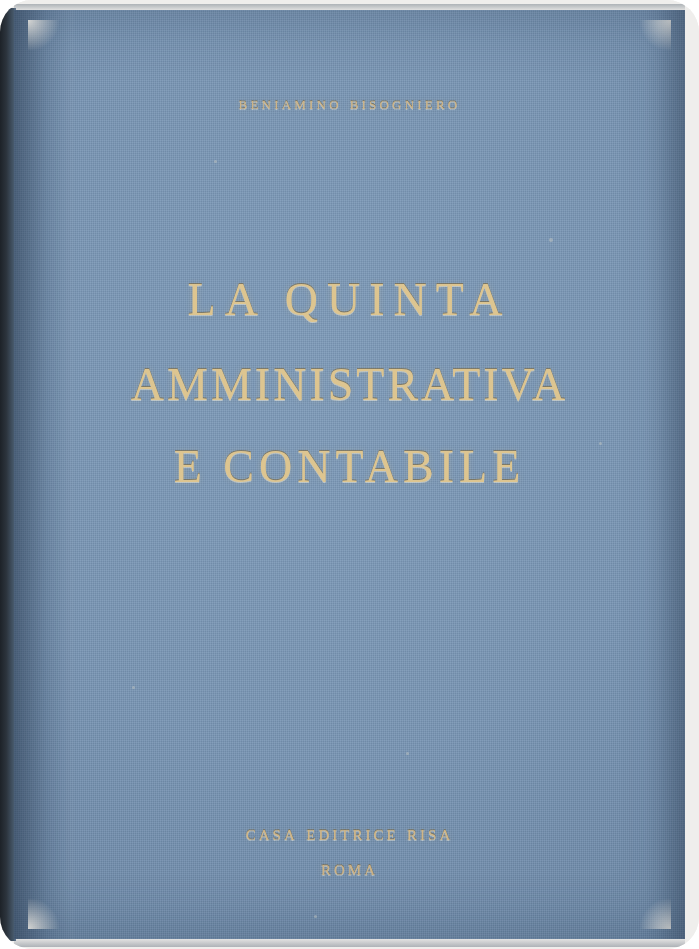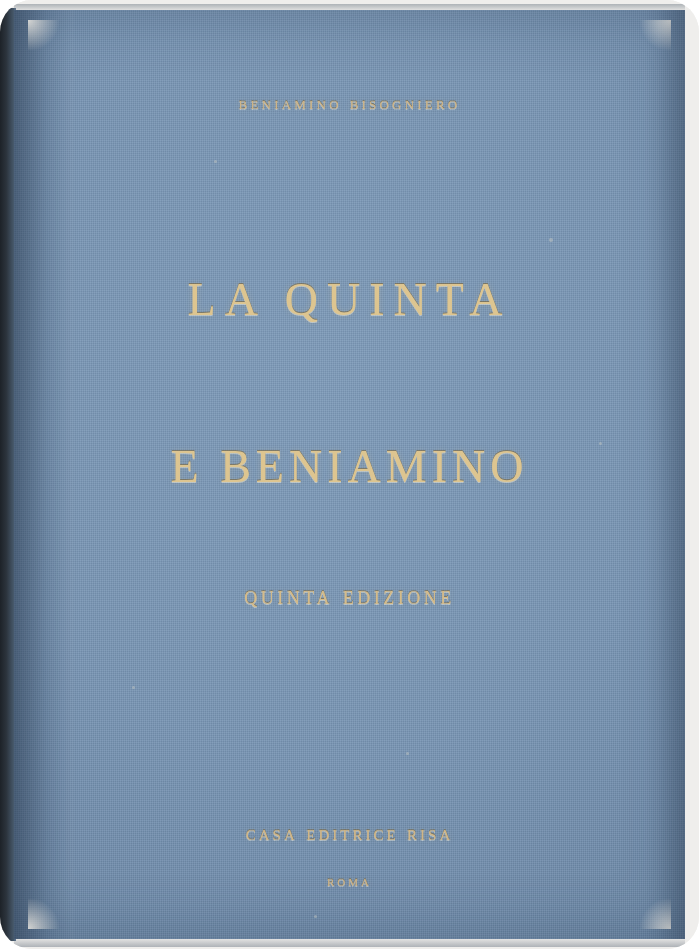--- a/index.html
+++ b/index.html
@@ -142,26 +142,25 @@
     font-size: 22px;
     letter-spacing: 3px;
     color: #d0b687;
     font-variant: small-caps;
     text-transform: lowercase;
     font-family: Liberation Serif, serif;
   }
 
   .city {
     top: 846px;
-    font-size: 16px;
+    font-size: 21px;
     letter-spacing: 3px;
     color: #cbb184;
     font-variant: small-caps;
     text-transform: lowercase;
-    margin-top: 16px;
   }
 
   
   .speck {
     position: absolute;
     background: rgba(215,212,200,0.40);
     border-radius: 50%;
     pointer-events: none;
   }
 </style>
@@ -184,20 +183,20 @@
     <div class="speck" style="left:200px; top:150px; width:3px; height:3px;"></div>
     <div class="speck" style="left:535px; top:228px; width:4px; height:4px;"></div>
     <div class="speck" style="left:585px; top:432px; width:3px; height:3px;"></div>
     <div class="speck" style="left:118px; top:676px; width:3px; height:3px;"></div>
     <div class="speck" style="left:392px; top:742px; width:3px; height:3px;"></div>
     <div class="speck" style="left:300px; top:905px; width:3px; height:3px;"></div>
 
     <div class="gold author">BENIAMINO BISOGNIERO</div>
 
     <div class="gold title-line t1">LA QUINTA</div>
-    <div class="gold title-line t3">E BENIAMINO</div>
-
-    <div class="gold edition">QUINTA EDIZIONE</div>
+    <div class="gold title-line t2">AMMINISTRATIVA</div>
+    <div class="gold title-line t3">E CONTABILE</div>
+
 
     <div class="gold publisher">CASA EDITRICE RISA</div>
     <div class="gold city">ROMA</div>
   </div>
 </div>
 
 </body></html>

